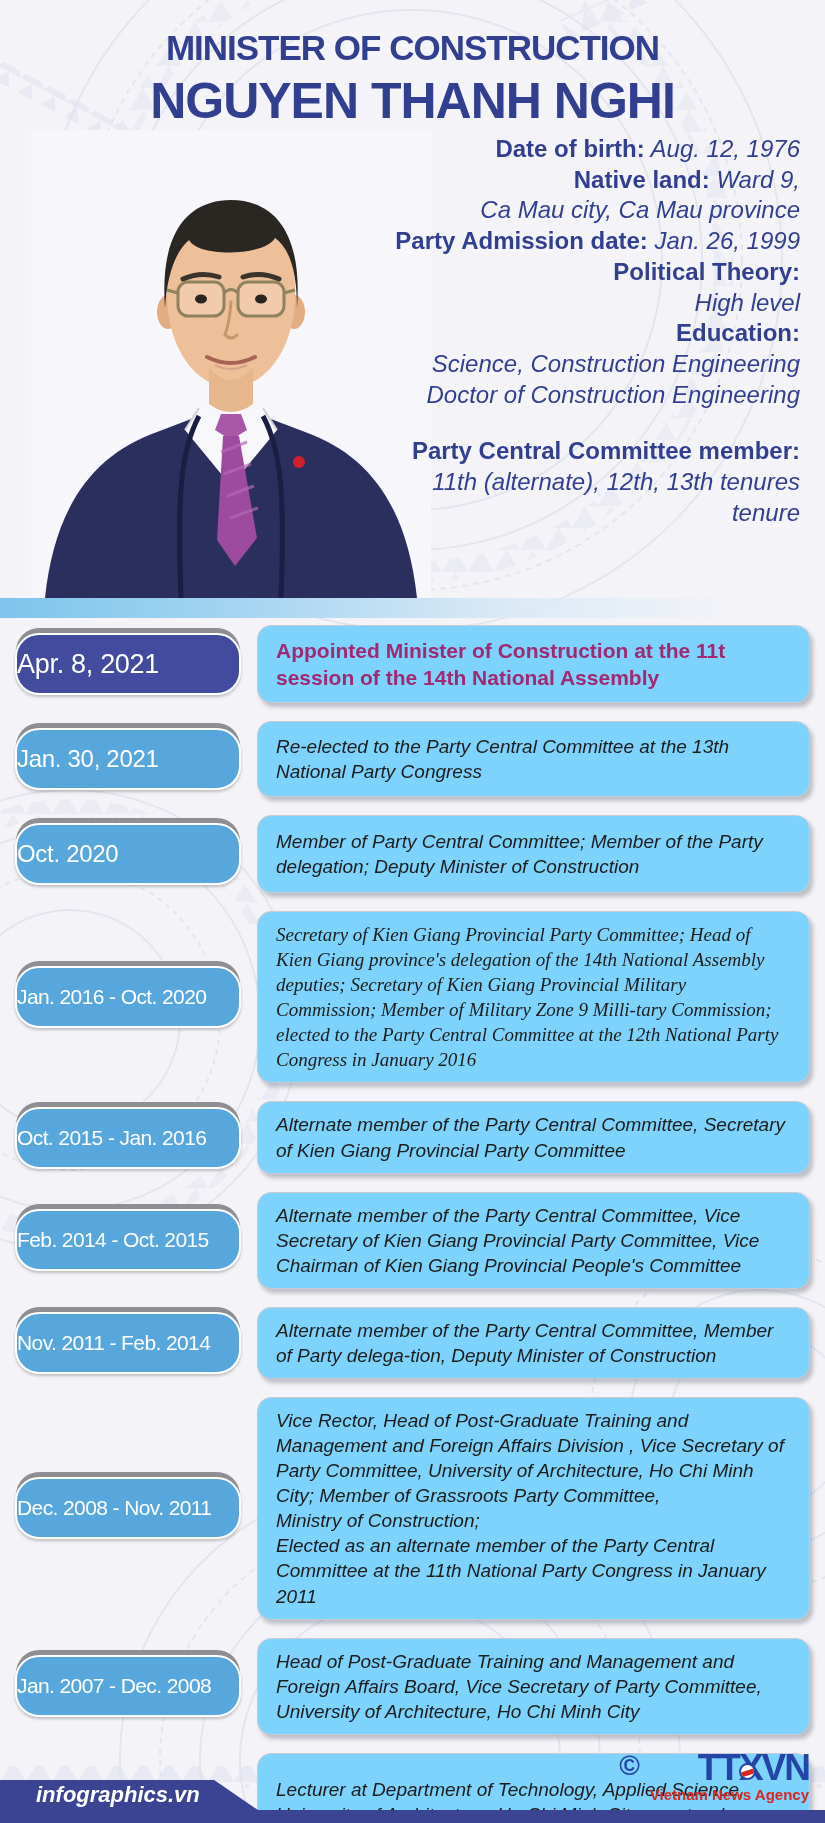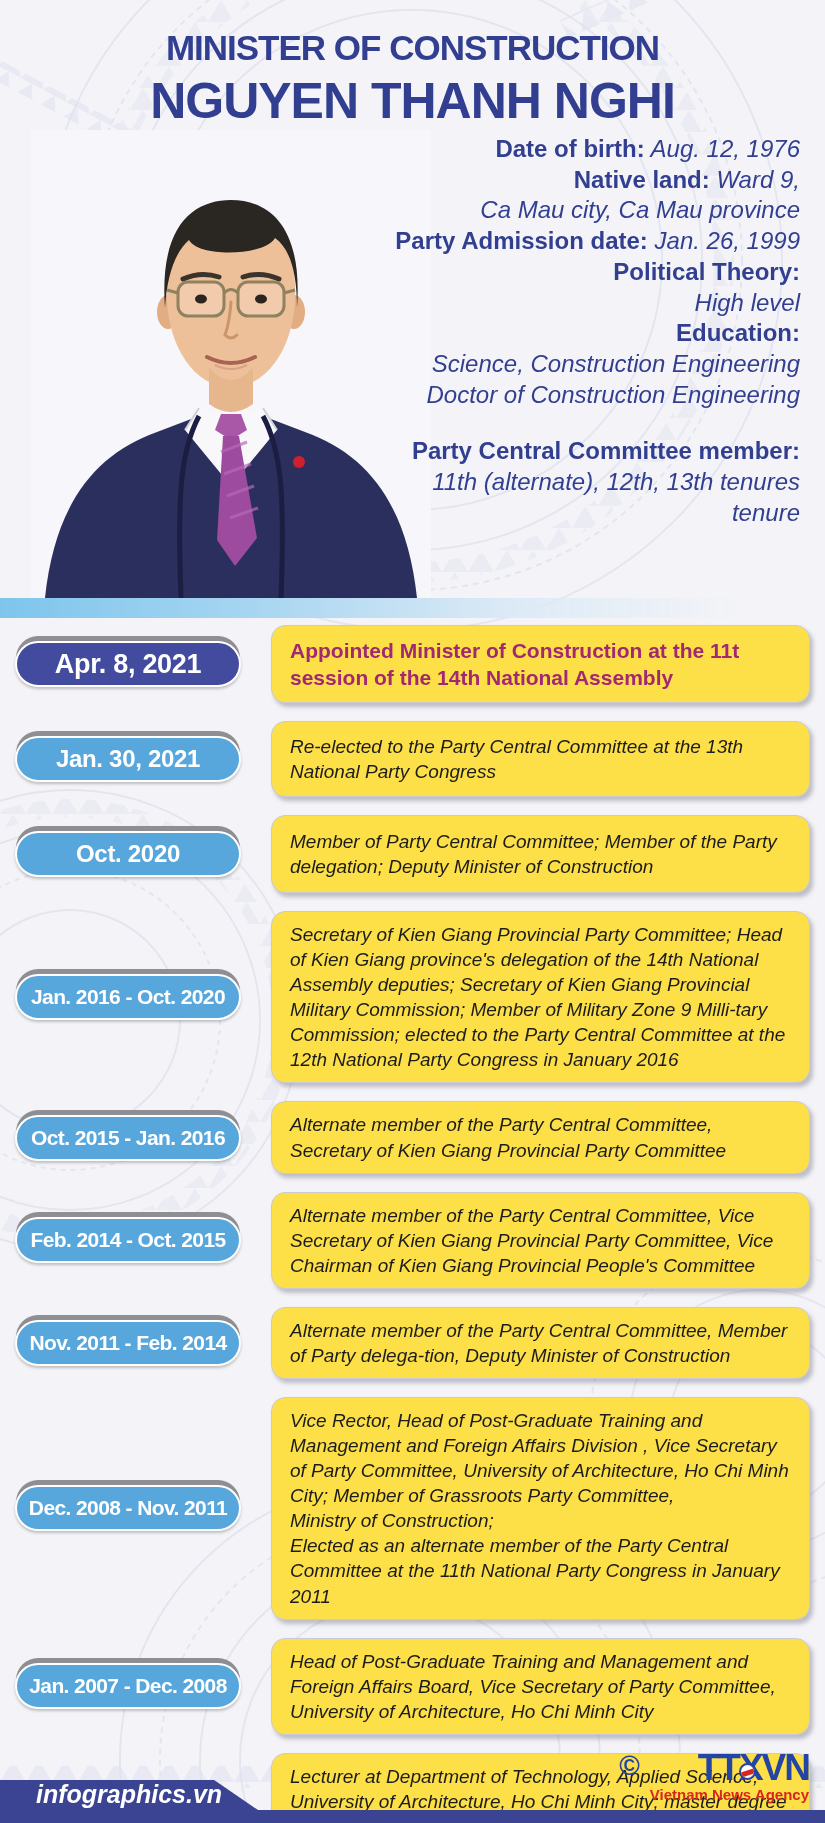--- a/index.html
+++ b/index.html
@@ -29,39 +29,39 @@
   .info-line.spacer{height:26px;}
 
   
   .band{position:absolute; top:598px; left:0; width:100%; height:20px;
     background:linear-gradient(90deg,#7ec5ec 0%,#a6d5f1 30%,#dceaf6 62%,rgba(244,244,248,0) 90%);}
 
   
   .timeline{position:absolute; top:625px; left:0; right:0;}
   .entry{display:flex; align-items:center; padding:0 15px; margin-bottom:18px;}
   .pill-col{width:242px; flex:0 0 242px; display:flex; justify-content:flex-start;}
-  .pill{position:relative; width:226px; height:46px; border-radius:24px;
+  .pill{position:relative; width:226px; height:62px; border-radius:24px;
     background:var(--pill-light); border:2.5px solid #fff;
-    display:flex; align-items:center; justify-content:center;
-    color:#fff; font-weight:700; font-size:24px; letter-spacing:-0.3px; white-space:nowrap;
+    display:flex; align-items:center; justify-content:flex-start;
+    color:#fff; font-weight:400; font-size:24px; letter-spacing:-0.3px; white-space:nowrap;
     box-shadow:0 -6px 0 -1px #8e8e93, 0 2px 3px rgba(0,0,0,0.22);}
   .pill.dark{background:var(--pill-dark); font-size:27px;}
   .pill.small{font-size:21px; letter-spacing:-0.6px;}
-  .card{flex:1; margin-left:14px; background:#fde047; border:1.5px solid #c9cad4; border-radius:14px;
+  .card{flex:1; background:#7dd3fc; border:1.5px solid #c9cad4; border-radius:14px;
     box-shadow:3px 4px 4px rgba(120,122,138,0.45);
     display:flex; align-items:center; padding:10px 18px;}
   .card p{font-style:italic; font-size:19px; line-height:1.32; color:#1c1c1c; white-space:pre-line;}
   .card.highlight p{font-style:normal; font-weight:700; font-size:21px; color:var(--magenta); line-height:1.3;}
 
   
   .footer-bar{position:absolute; left:0; right:0; bottom:0; height:13px; background:var(--footer-blue);}
   .footer-tab{position:absolute; left:0; bottom:13px; width:258px; height:30px; background:var(--footer-blue);
     clip-path:polygon(0 0,83% 0,100% 100%,0 100%);
-    display:flex; padding-left:36px;
-    color:#fff; font-style:italic; font-weight:700; font-size:25px;}
+    display:flex; align-items:center; padding-left:36px;
+    color:#fff; font-style:italic; font-weight:700; font-size:22px;}
   .brand{position:absolute; right:16px; bottom:20px; display:flex; align-items:flex-start; gap:10px;}
   .copy{font-size:28px; font-weight:700; color:var(--logo-blue); line-height:1; margin-top:2px;}
   .logo{text-align:right;}
   .logo-text{position:relative; font-size:37px; font-weight:900; letter-spacing:-2px;
     color:var(--logo-blue); line-height:0.95;}
   .globe-icon{position:absolute; left:56%; top:38%; width:17px; height:17px; border-radius:50%;
     background:#fff; border:2px solid var(--logo-blue); overflow:hidden;}
   .globe-icon::after{content:""; position:absolute; left:-3px; top:5px; width:22px; height:5px;
     background:var(--logo-red); transform:rotate(-18deg);}
   .logo-sub{color:var(--logo-red); font-size:15px; font-weight:700; margin-top:1px;}
@@ -251,21 +251,21 @@
       <p class="event-text">Member of Party Central Committee; Member of the Party delegation; Deputy Minister of Construction</p>
     </div>
   </div>
 
   <div class="entry">
     <div class="pill-col">
       <div class="pill small">
         <span class="pill-label">Jan. 2016 - Oct. 2020</span>
       </div>
     </div>
-    <div class="card" style="min-height: 156px;">
+    <div class="card" style="min-height: 156px; font-family: Liberation Serif, serif;">
       <p class="event-text">Secretary of Kien Giang Provincial Party Committee; Head of Kien Giang province's delegation of the 14th National Assembly deputies; Secretary of Kien Giang Provincial Military Commission; Member of Military Zone 9 Milli-tary Commission; elected to the Party Central Committee at the 12th National Party Congress in January 2016</p>
     </div>
   </div>
 
   <div class="entry">
     <div class="pill-col">
       <div class="pill small">
         <span class="pill-label">Oct. 2015 - Jan. 2016</span>
       </div>
     </div>

